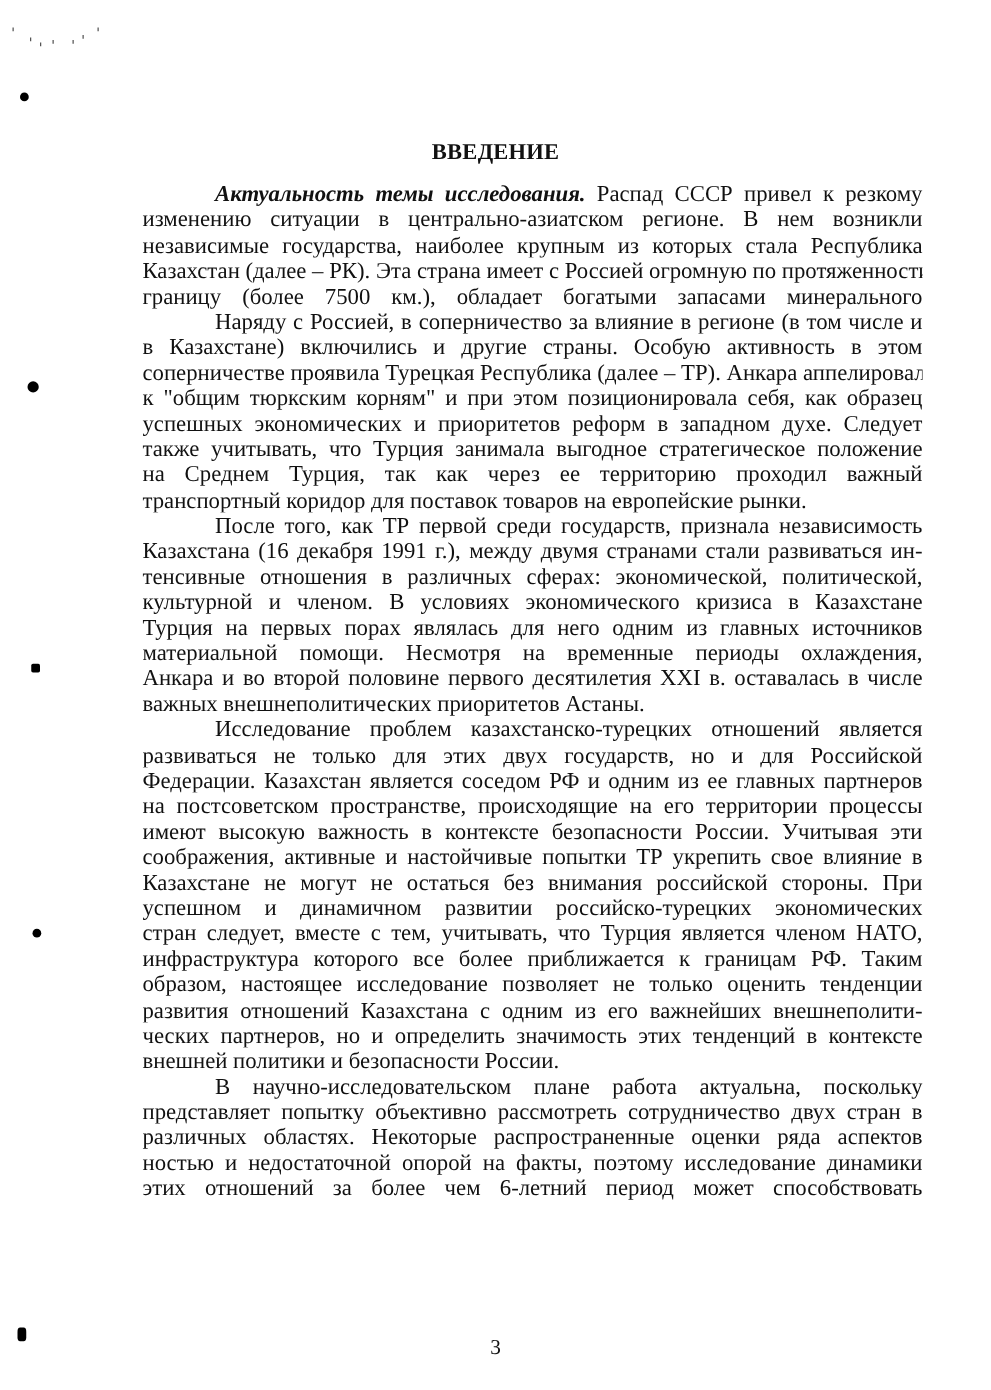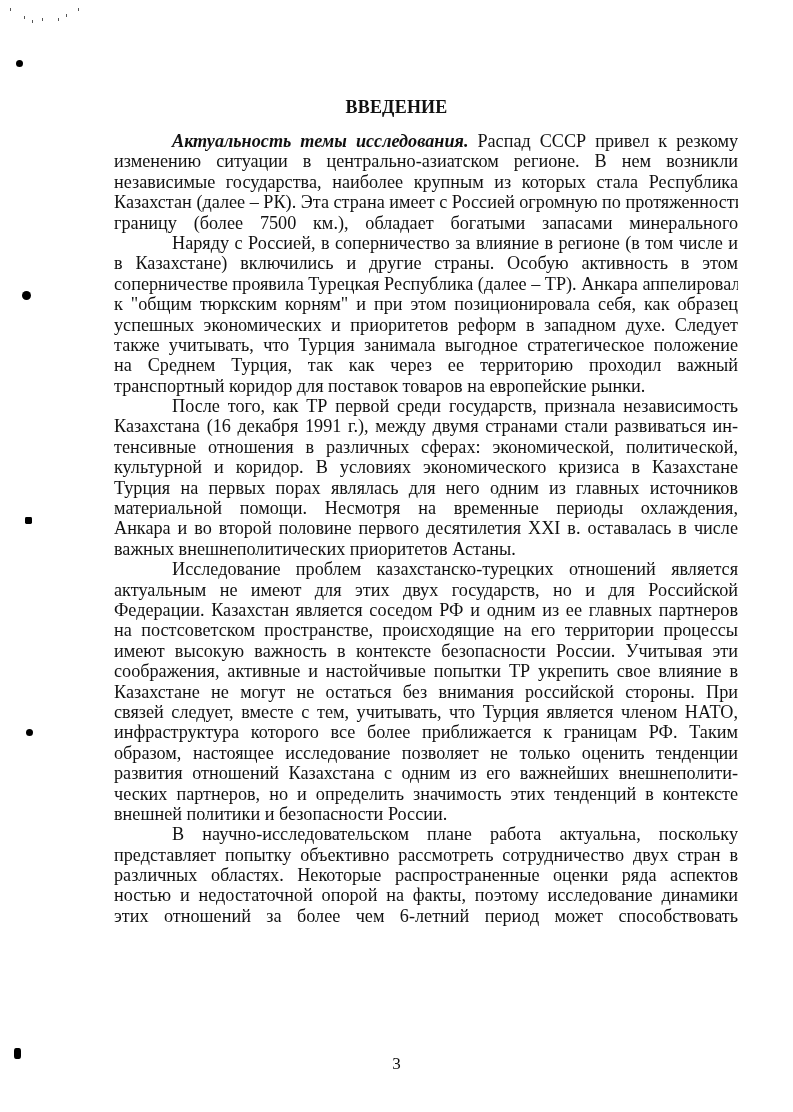--- a/index.html
+++ b/index.html
@@ -1,20 +1,20 @@
 <!DOCTYPE html>
 <html><head>
   <meta charset="utf-8">
   <style>
     html, body { margin: 0; padding: 0; }
     body {
       width: 793px; height: 1112px; background: #ffffff; position: relative; overflow: hidden;
       font-family: "Liberation Serif", "DejaVu Serif", serif; color: #111111;
     }
-    .page { position: absolute; left: 0; top: 2px; width: 793px; height: 1019px; }
+    .page { position: absolute; left: 0; top: 16px; width: 793px; height: 1019px; }
     .heading {
       position: absolute; top: 95px; left: 0; width: 793px; text-align: center;
       font-weight: bold; font-size: 18px; letter-spacing: 0.2px;
     }
     .body { position: absolute; left: 114px; top: 129px; width: 624px; }
     .line {
       font-size: 18.2px; line-height: 20.4px; height: 20.4px; white-space: nowrap;
       text-align: justify; text-align-last: justify; overflow: hidden;
     }
     .line.last { text-align-last: left; }
@@ -67,36 +67,37 @@
       <div class="line">успешных экономических и приоритетов реформ в западном духе. Следует</div>
       <div class="line">также учитывать, что Турция занимала выгодное стратегическое положение</div>
       <div class="line">на Среднем Турция, так как через ее территорию проходил важный</div>
       <div class="line last">транспортный коридор для поставок товаров на европейские рынки.</div>
     </div>
 
     <div>
       <div class="line indent-wide">После того, как ТР первой среди государств, признала независимость</div>
       <div class="line">Казахстана (16 декабря 1991 г.), между двумя странами стали развиваться ин-</div>
       <div class="line">тенсивные отношения в различных сферах: экономической, политической,</div>
-      <div class="line">культурной и коридор. В условиях экономического кризиса в Казахстане</div>
+      <div class="line">культурной и членом. В условиях экономического кризиса в Казахстане</div>
       <div class="line">Турция на первых порах являлась для него одним из главных источников</div>
       <div class="line">материальной помощи. Несмотря на временные периоды охлаждения,</div>
       <div class="line">Анкара и во второй половине первого десятилетия XXI в. оставалась в числе</div>
       <div class="line last">важных внешнеполитических приоритетов Астаны.</div>
     </div>
 
     <div>
       <div class="line indent-wide">Исследование проблем казахстанско-турецких отношений является</div>
-      <div class="line">актуальным не имеют для этих двух государств, но и для Российской</div>
+      <div class="line">развиваться не только для этих двух государств, но и для Российской</div>
       <div class="line">Федерации. Казахстан является соседом РФ и одним из ее главных партнеров</div>
       <div class="line">на постсоветском пространстве, происходящие на его территории процессы</div>
       <div class="line">имеют высокую важность в контексте безопасности России. Учитывая эти</div>
       <div class="line">соображения, активные и настойчивые попытки ТР укрепить свое влияние в</div>
       <div class="line">Казахстане не могут не остаться без внимания российской стороны. При</div>
-      <div class="line">связей следует, вместе с тем, учитывать, что Турция является членом НАТО,</div>
+      <div class="line">успешном и динамичном развитии российско-турецких экономических</div>
+      <div class="line">стран следует, вместе с тем, учитывать, что Турция является членом НАТО,</div>
       <div class="line">инфраструктура которого все более приближается к границам РФ. Таким</div>
       <div class="line">образом, настоящее исследование позволяет не только оценить тенденции</div>
       <div class="line">развития отношений Казахстана с одним из его важнейших внешнеполити-</div>
       <div class="line">ческих партнеров, но и определить значимость этих тенденций в контексте</div>
       <div class="line last">внешней политики и безопасности России.</div>
     </div>
 
     <div>
       <div class="line indent-wide">В научно-исследовательском плане работа актуальна, поскольку</div>
       <div class="line">представляет попытку объективно рассмотреть сотрудничество двух стран в</div>

